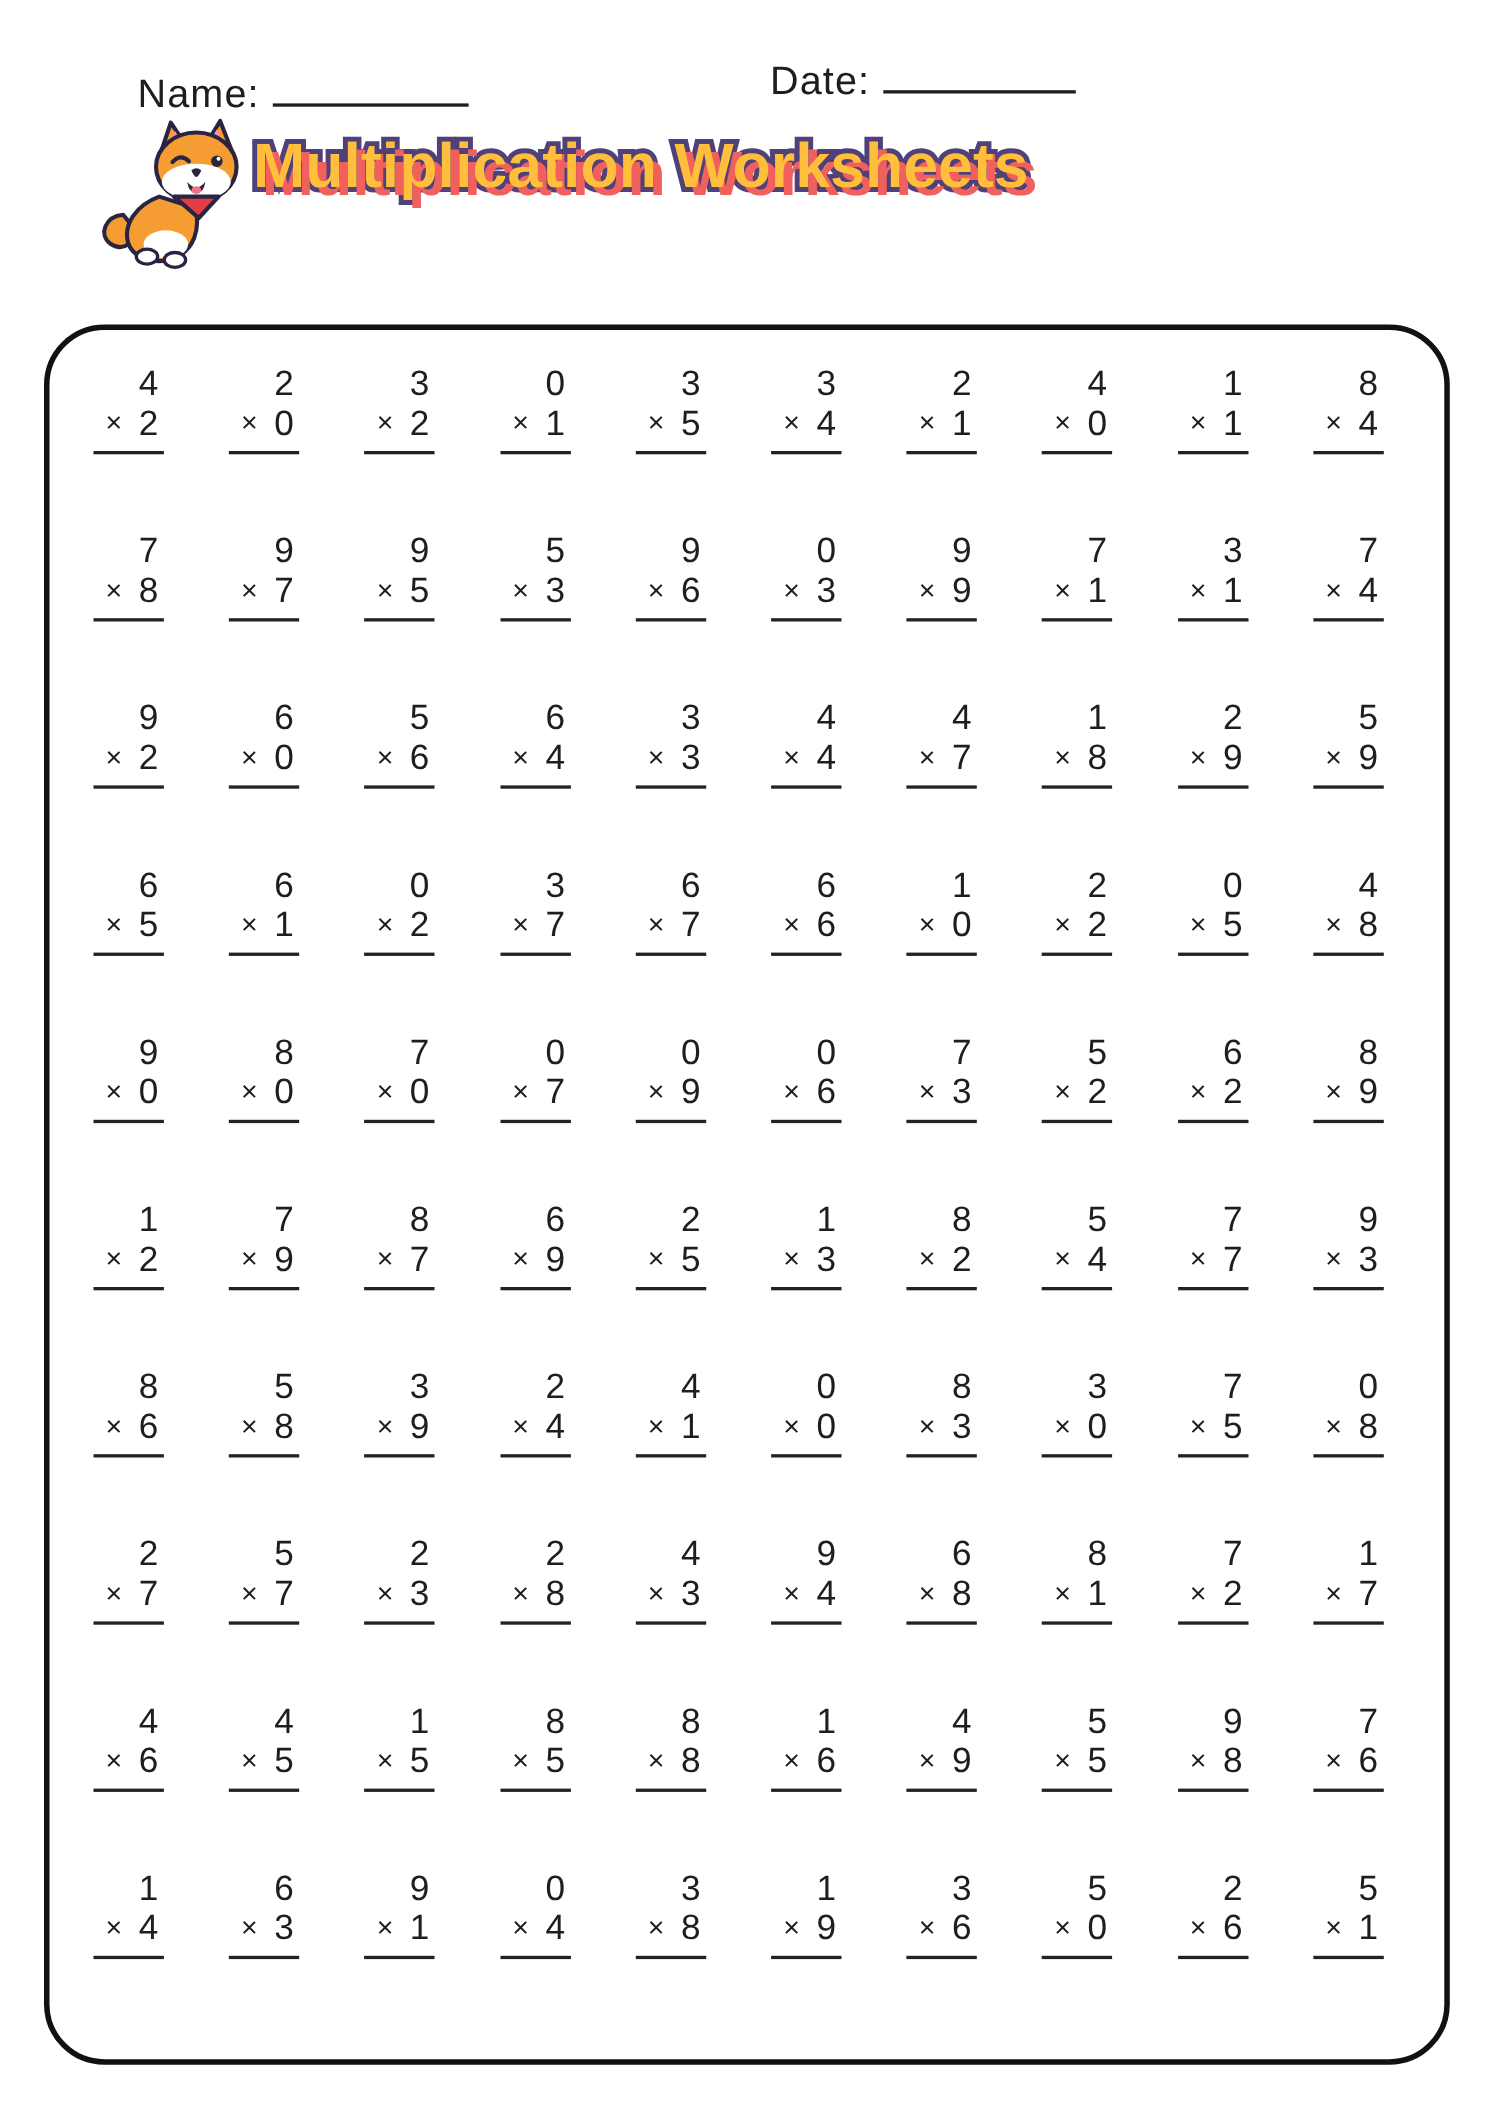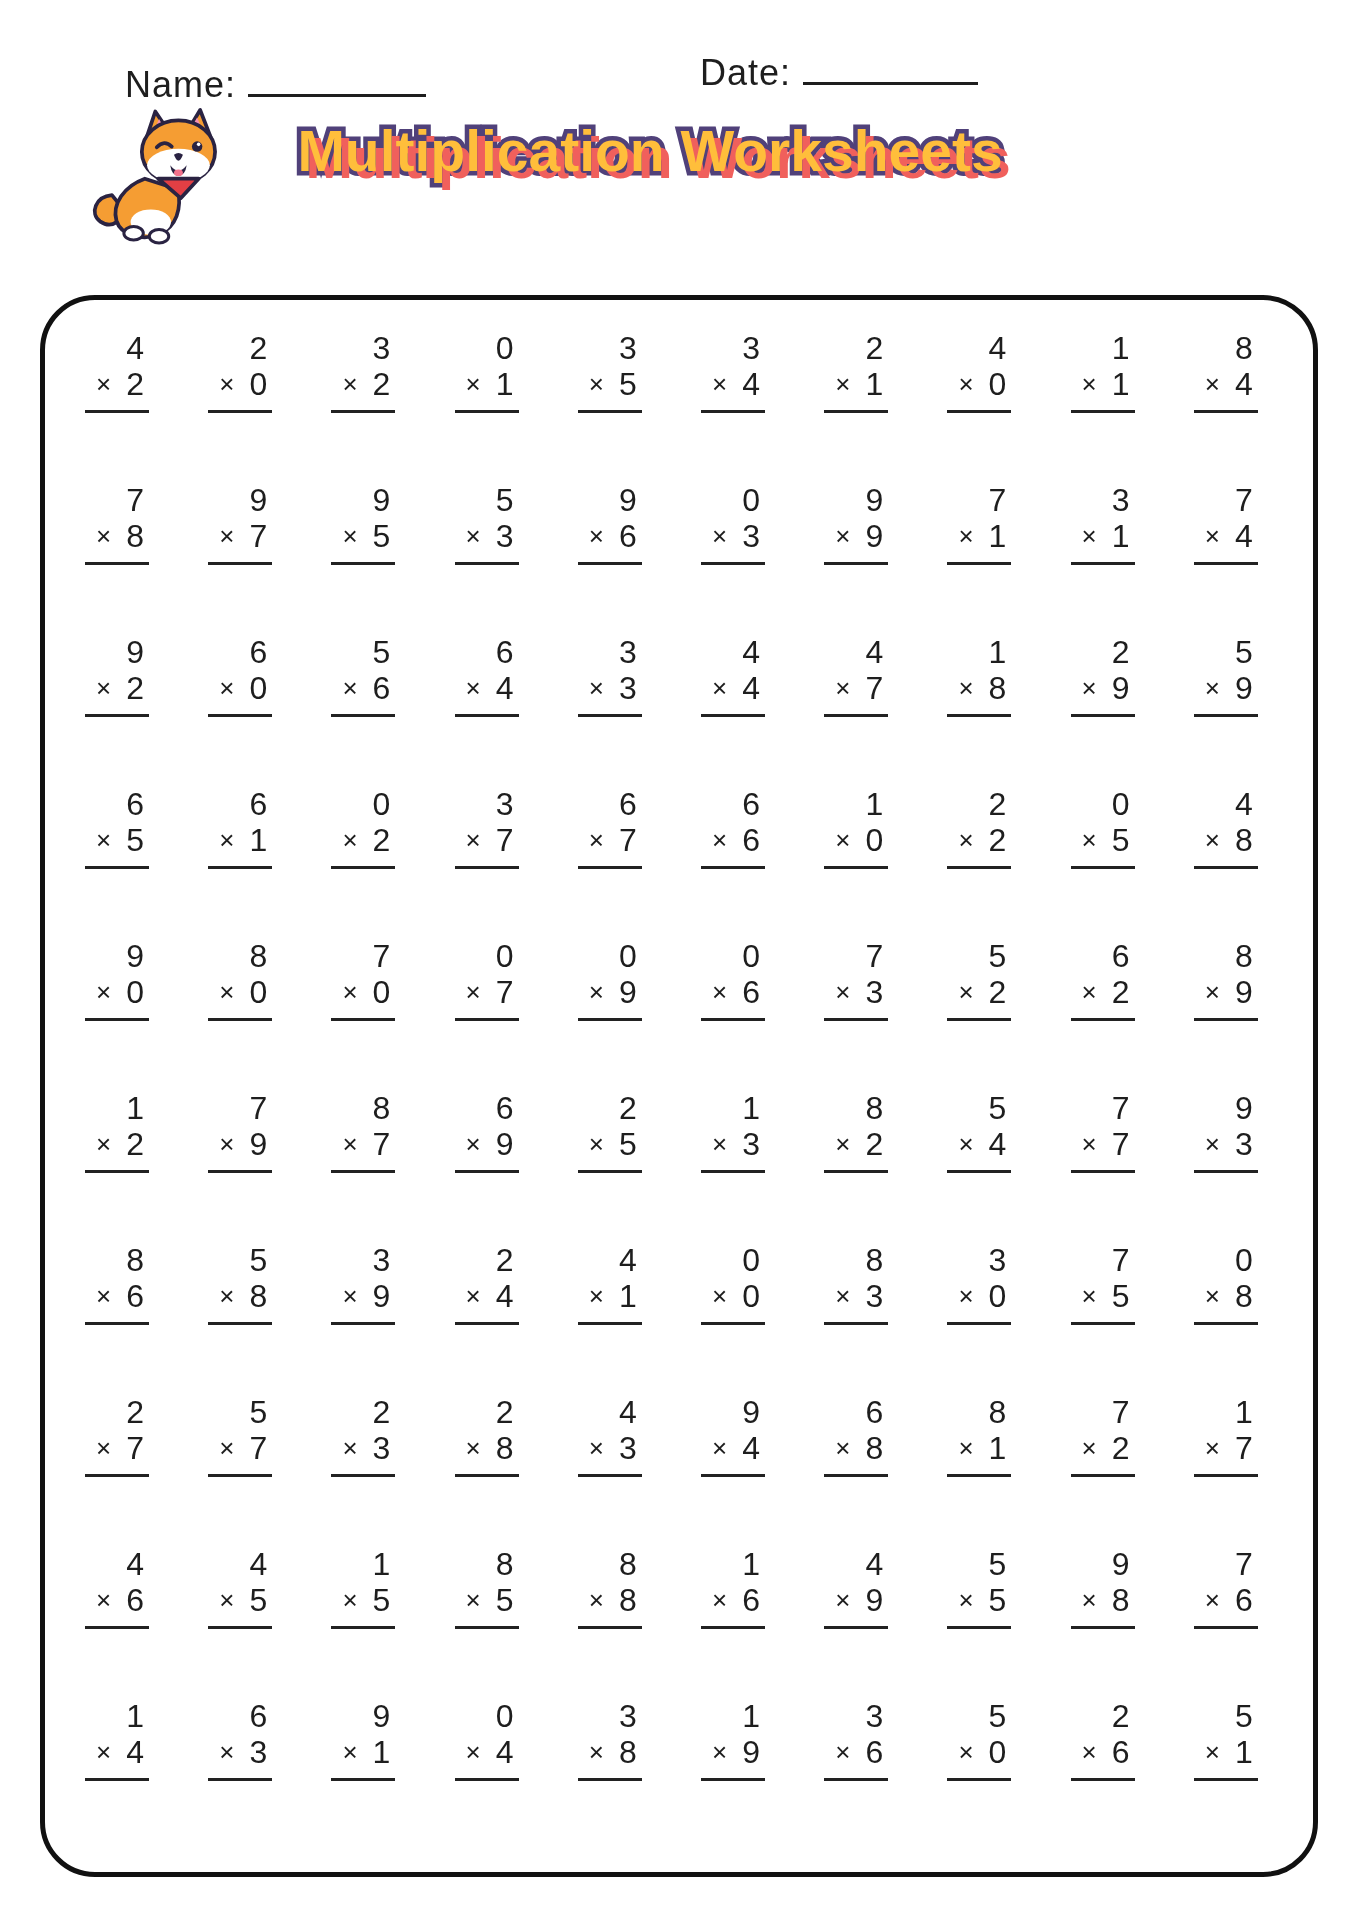--- a/index.html
+++ b/index.html
@@ -14,21 +14,21 @@
 
   
   .fill-line{display:inline-block;border-bottom:3px solid var(--ink);height:30px;vertical-align:baseline;}
   .name-row{position:absolute;top:64px;left:125px;font-size:36px;letter-spacing:1px;}
   .date-row{position:absolute;top:52px;left:700px;font-size:36px;letter-spacing:1px;}
   .name-row .fill-line{width:178px;margin-left:12px;}
   .date-row .fill-line{width:175px;margin-left:12px;}
 
   .title-wrap{
     position:absolute;top:118px;left:230px;width:840px;
-    text-align:center;white-space:nowrap;
+    text-align:left;white-space:nowrap;
   }
   .bubble-title{
     font-size:57px;font-weight:bold;letter-spacing:0px;
     color:var(--title-fill);
     -webkit-text-stroke:9px var(--title-outline);
     paint-order:stroke fill;
     text-shadow:8px 7px 0 var(--title-shadow);
   }
 
   .mascot{position:absolute;left:85px;top:104px;width:160px;height:142px;}

